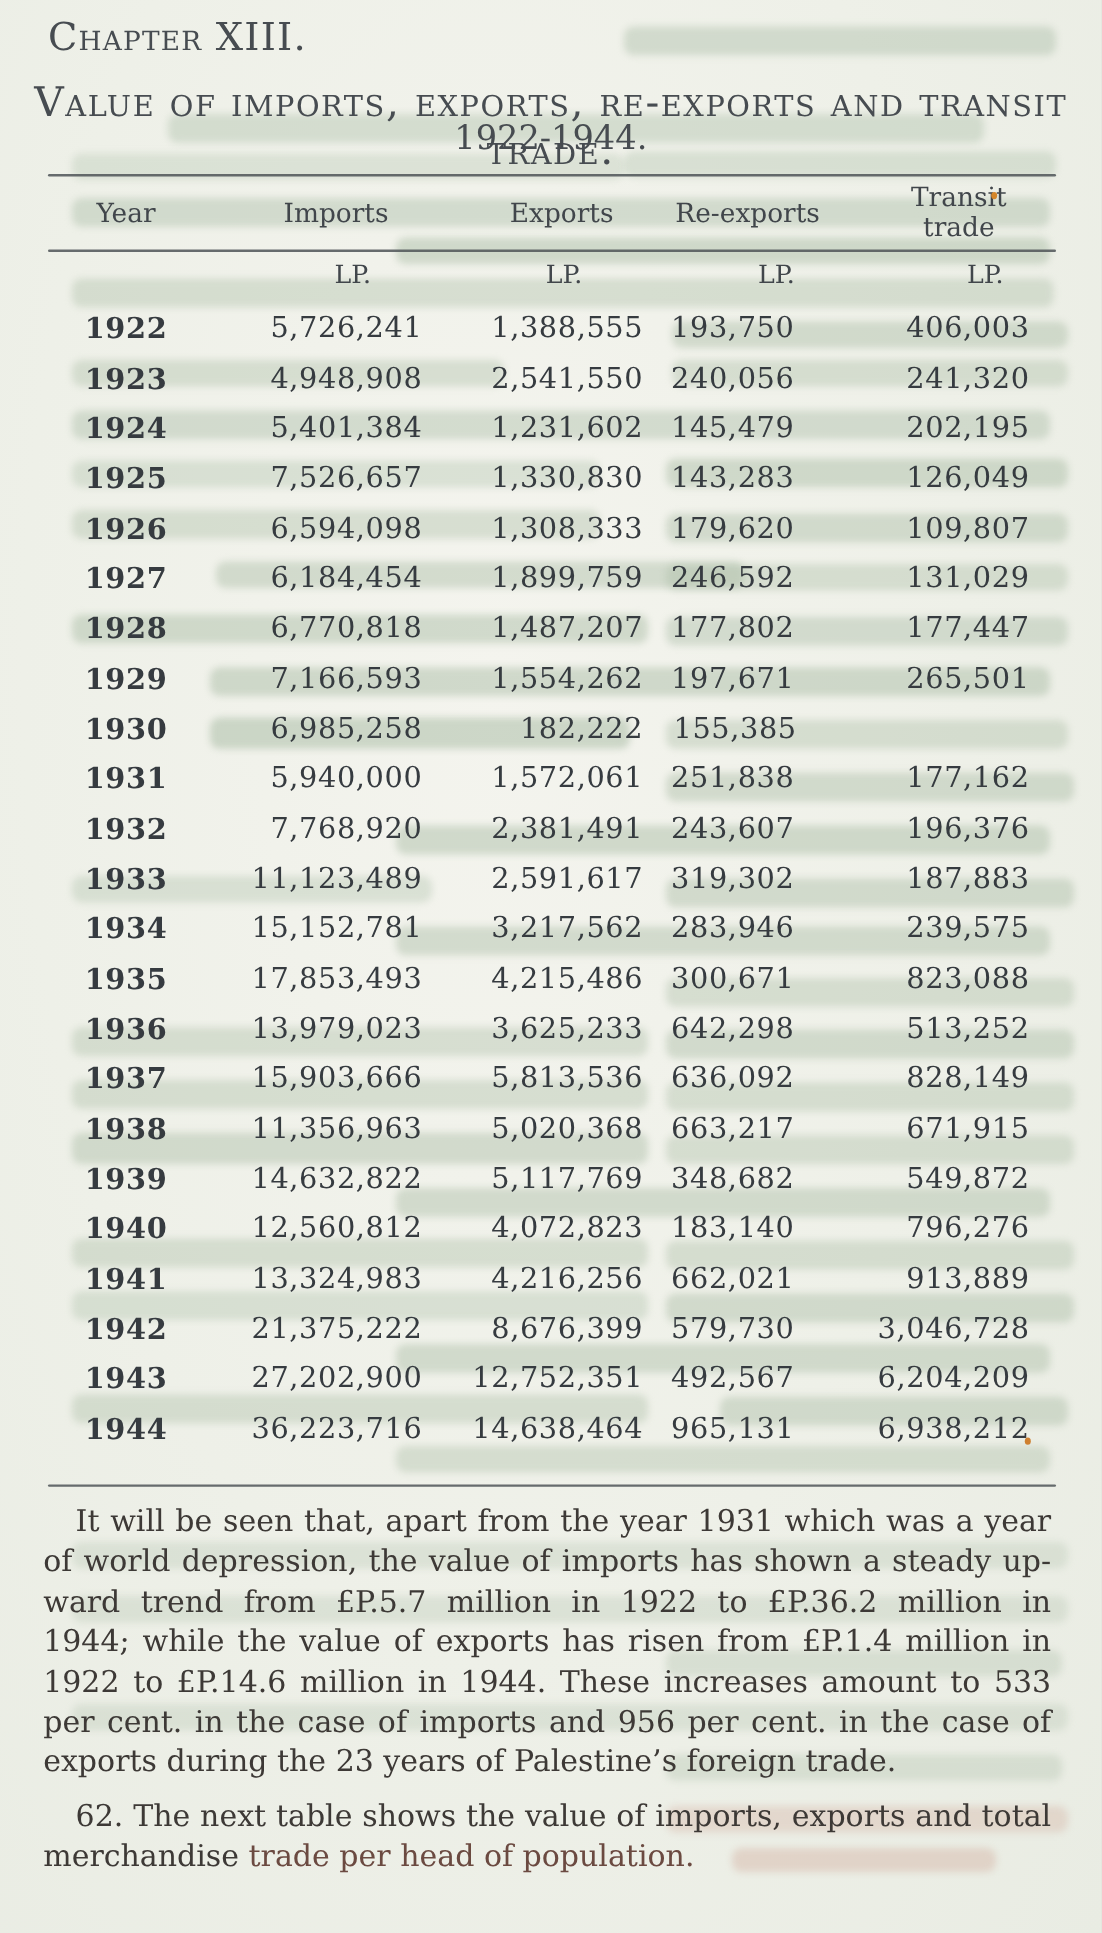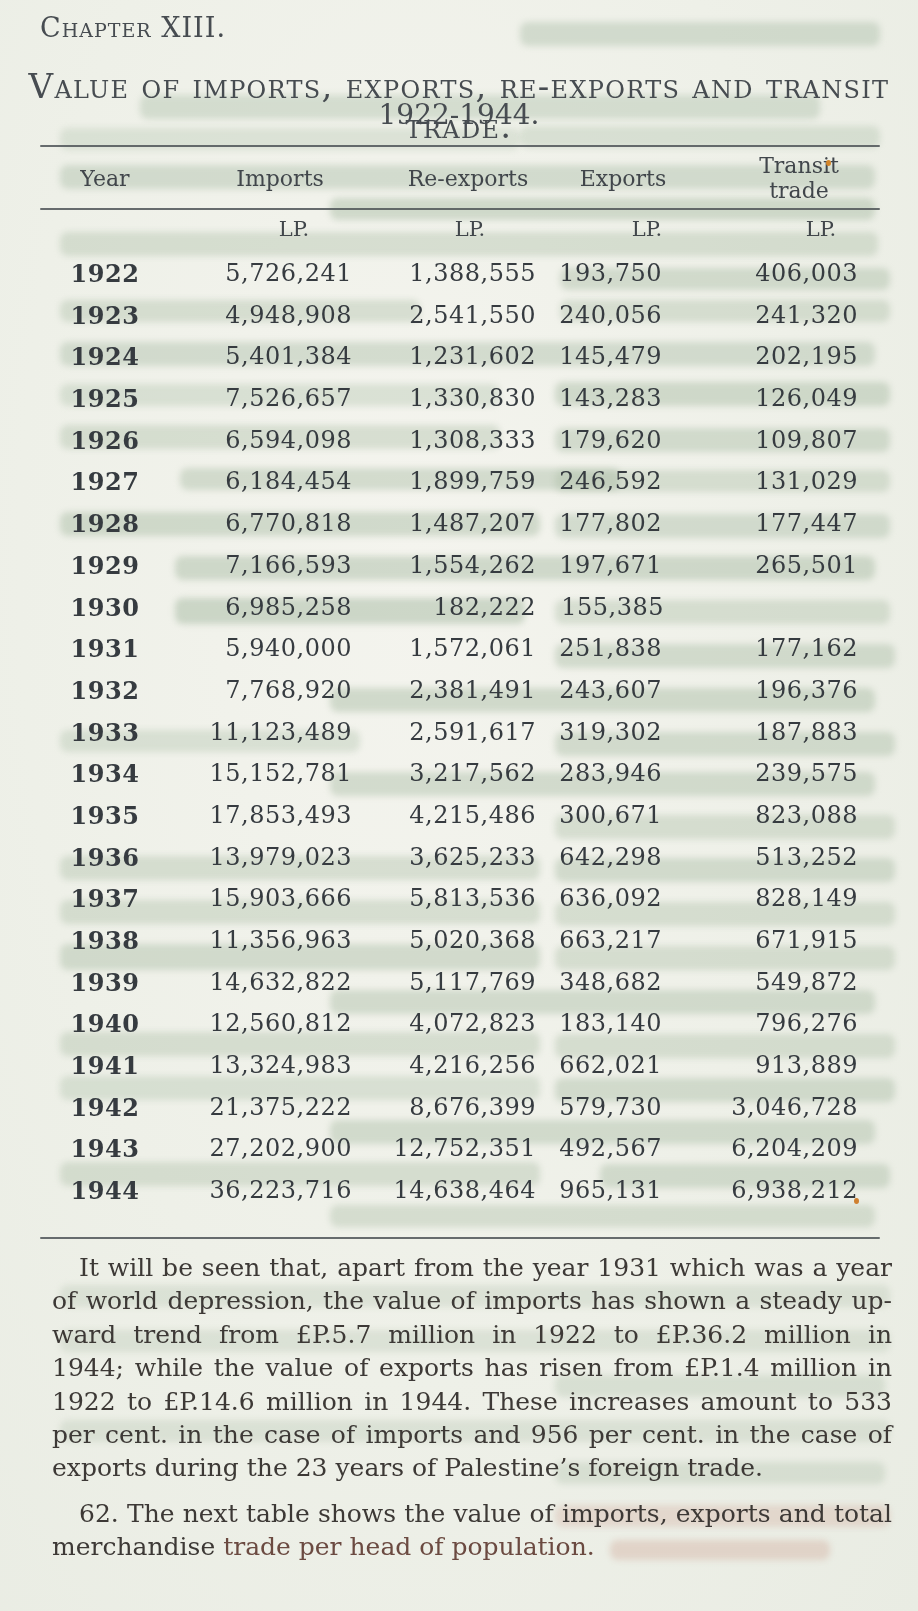--- a/index.html
+++ b/index.html
@@ -19,21 +19,21 @@
   .bleed {
     position: absolute;
     border-radius: 8px;
     filter: blur(3px);
   }
   .speck { position: absolute; border-radius: 50%; }
 
   .chapter {
     position: absolute;
     left: 40px; top: 12px;
-    font-size: 27px;
+    font-size: 32px;
     font-variant: small-caps;
     letter-spacing: 1px;
     color: #474c51;
   }
   .title {
     position: absolute;
     left: 0; top: 66px;
     width: 100%;
     text-align: center;
     font-size: 34px;
@@ -106,21 +106,21 @@
     letter-spacing: .5px;
     color: #363b40;
     white-space: nowrap;
   }
   .c0 { text-align: center; font-weight: bold; }
   .c1, .c2, .c3 { text-align: right; padding-right: 10px; }
   .c4 { text-align: right; padding-right: 8px; }
 
   .para {
     position: absolute;
-    left: 52px;
+    left: 36px;
     width: 840px;
     font-size: 25px;
     line-height: 33.4px;
     color: #3d3936;
   }
   .para1 { top: 1251px; }
   .para2 { top: 1497px; }
   .jline { text-align: justify; text-align-last: justify; }
   .lastline { text-align: left; }
   .indent { text-indent: 27px; }
@@ -197,22 +197,22 @@
   <div class="chapter">Chapter XIII.</div>
 
   <div class="title">Value of imports, exports, re-exports and transit trade.</div>
   <div class="subtitle">1922-1944.</div>
 
   <div class="rule rule-top"></div>
 
   <div class="tgrid thead">
     <div class="th">Year</div>
     <div class="th th-shift">Imports</div>
+    <div class="th th-shift">Exports</div>
     <div class="th th-shift">Re-exports</div>
-    <div class="th th-shift">Exports</div>
     <div class="th th-transit">
       <span>Transit</span>
       <span>trade</span>
     </div>
   </div>
 
   <div class="rule rule-mid"></div>
 
   <div class="tgrid unitrow">
     <div class="unit"></div>

